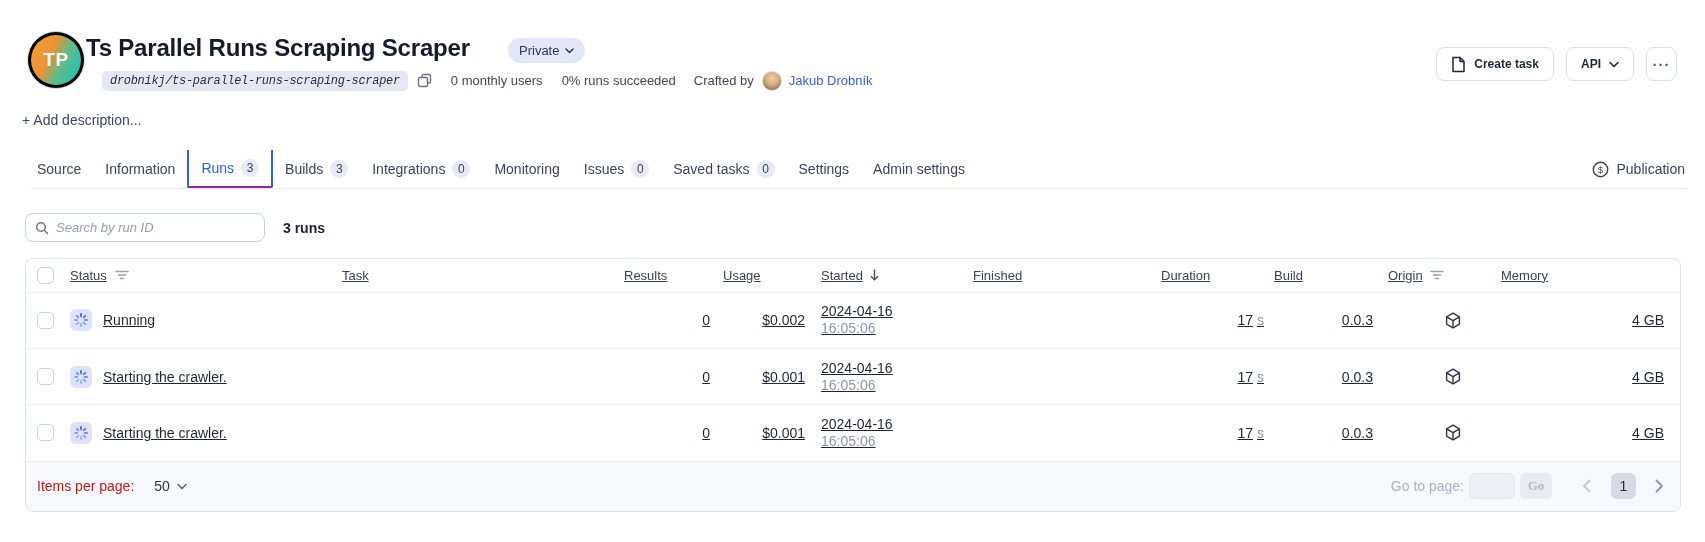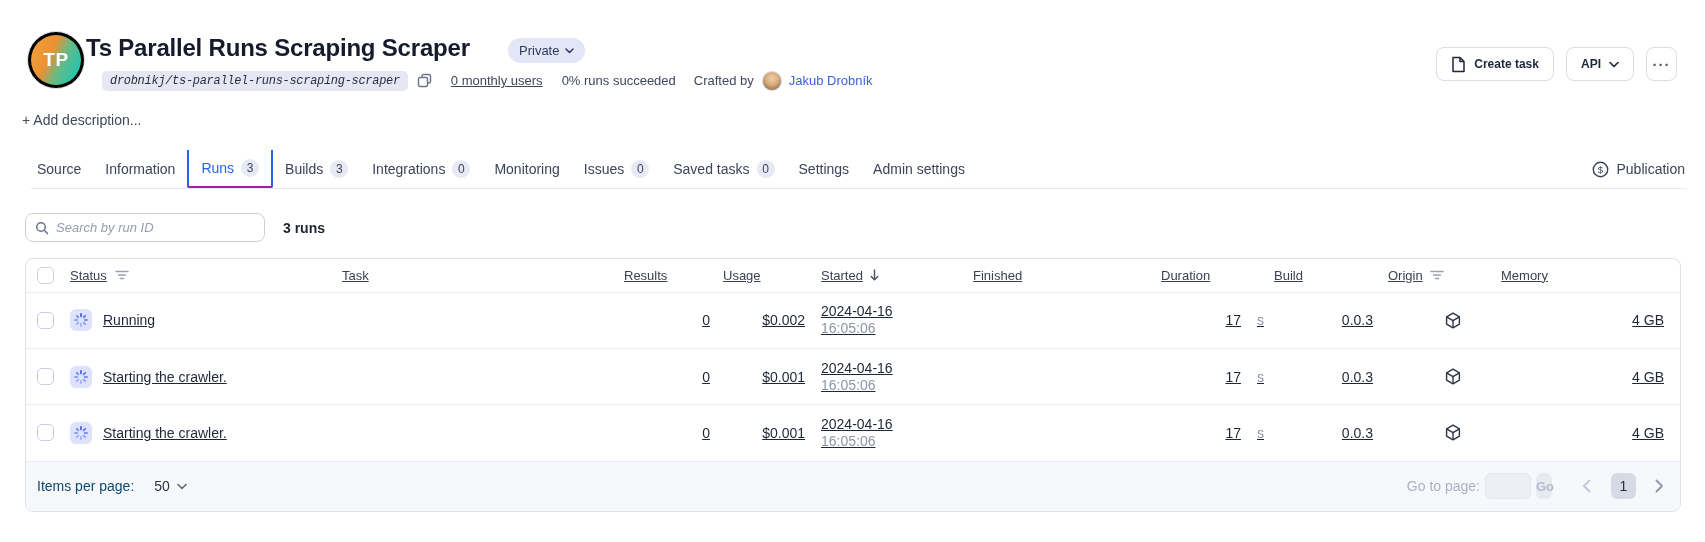--- a/index.html
+++ b/index.html
@@ -15,21 +15,21 @@
     background:linear-gradient(115deg,#f1a33e 0%,#ec9132 38%,#66ba85 60%,#2ac3ab 85%,#31c7a4 100%);
     display:flex; align-items:center; justify-content:center; color:#fff; font-weight:bold; font-size:19px; letter-spacing:.5px; }
   .title { position:absolute; left:86px; top:34px; font-size:24px; font-weight:bold; color:#161b2c; letter-spacing:-0.2px; }
   .badge-private { position:absolute; left:508px; top:38px; height:25px; display:inline-flex; align-items:center; gap:6px;
     background:#e2e6f6; border-radius:13px; padding:0 11px; font-size:13px; color:#2d3a5c; cursor:pointer; }
   .meta-row { position:absolute; left:102px; top:70px; height:21px; display:flex; align-items:center; }
   .actor-id-pill { background:#e5e8f3; border-radius:5px; padding:3px 8px; font-family:"Liberation Mono","DejaVu Sans Mono",monospace;
     font-size:12px; color:#272e41; letter-spacing:-0.3px;font-style:italic; }
   .copy-btn { margin-left:9px; display:flex; align-items:center; cursor:pointer; }
   .meta-text { font-size:13px; color:#3f4759; }
-  .m-users { margin-left:19px;text-decoration:underline; } .m-succ { margin-left:19px; } .m-crafted { margin-left:18px; }
+  .m-users { margin-left:19px; } .m-succ { margin-left:19px; } .m-crafted { margin-left:18px; }
   .avatar { margin-left:8px; width:20px; height:20px; border-radius:50%; border:1px solid #d6d9e2;
     background:radial-gradient(circle at 50% 35%, #ecd0a9 0%, #d7ab7c 45%, #9a7354 80%, #6e513b 100%); }
   .author-link { margin-left:7px; font-size:13px; color:#3b61d9; text-decoration:none; cursor:pointer; }
   .top-actions { position:absolute; top:47px; right:28px; display:flex; gap:12px; }
   .btn { height:34px; background:#fff; border:1px solid #d9dde6; border-radius:8px; display:inline-flex; align-items:center;
     justify-content:center; gap:8px; font-size:12px; font-weight:bold; color:#1d2739; padding:0 14px; cursor:pointer; }
   .btn-more { width:31px; padding:0; color:#525a6e; font-size:15px; letter-spacing:1px; font-weight:bold; }
   .add-desc { position:absolute; left:22px; top:112px; font-size:14px; color:#3f4759; cursor:pointer; }
   
   .tabbar { position:absolute; left:31px; top:150px; width:1656px; height:39px; border-bottom:1px solid #e5e8ef;
@@ -56,35 +56,35 @@
   .cell { display:flex; align-items:center; }
   .c-check { padding-left:11px; }
   .checkbox { width:17px; height:17px; border:1.5px solid #c9cfdc; border-radius:5px; background:#fff; cursor:pointer; }
   .c-status-h { gap:8px; } .c-status { gap:11px; }
   .c-task-h { padding-left:20px; }
   .c-results-h { padding-left:2px; } .c-usage-h { padding-left:11px; }
   .c-results, .c-usage { justify-content:flex-end; padding-right:2px; }
   .c-usage { padding-right:0; }
   .c-started-h { padding-left:16px; gap:7px;text-align:right; } .c-started { padding-left:16px; }
   .c-finished-h { padding-left:18px; }
-  .c-duration-h { padding-left:21px; } .c-duration { justify-content:flex-end; padding-right:6px; gap:16px; }
+  .c-duration-h { padding-left:21px; } .c-duration { justify-content:flex-end; padding-right:6px; gap:4px; }
   .c-build-h { padding-left:4px; } .c-build { justify-content:flex-end; padding-right:15px; }
   .c-origin-h { gap:7px; } .c-origin { padding-left:57px; }
   .c-memory-h { padding-left:13px; } .c-memory { justify-content:flex-end; padding-right:16px; }
   .status-chip { width:22px; height:22px; border-radius:6px; background:#dde3fb; display:flex; align-items:center; justify-content:center; }
   .started-cell { display:flex; flex-direction:column; line-height:17px; }
   .started-time { color:#8b94a9; }
   .unit { color:#8b94a9; }
   
   .tfoot { margin-top:auto; height:51px; background:#f7f8fb; border-top:1px solid #e8ebf1; display:flex; align-items:center; padding:0 16px 0 11px; }
-  .ipp-label { font-size:14px; color:#0c4a6e; }
+  .ipp-label { font-size:14px; color:#b91c1c; }
   .ipp-select { margin-left:20px; display:flex; align-items:center; gap:7px; font-size:14px; color:#2c3344; cursor:pointer; }
   .goto-label { margin-left:auto; font-size:14px; color:#aab1c3; }
   .goto-input { margin-left:5px; width:46px; height:26px; background:#edeff5; border:1px solid #e3e6ee; border-radius:6px; outline:none; padding:0 6px; font-size:13px; }
-  .go-btn { margin-left:5px; width:16px; height:26px; background:#e7eaf1; border:none; border-radius:6px; color:#b3bac9; font-size:13px; font-weight:bold; cursor:default; }
+  .go-btn { margin-left:5px; width:32px; height:26px; background:#e7eaf1; border:none; border-radius:6px; color:#b3bac9; font-size:13px; font-weight:bold; cursor:default;font-family:Liberation Serif, serif; }
   .pg-prev { margin-left:30px; } .pg-page { margin-left:20px; } .pg-next { margin-left:19px; }
   .pg-btn { display:flex; align-items:center; justify-content:center; cursor:pointer; }
   .page-num { width:25px; height:26px; background:#d7dae4; border-radius:6px; color:#272e3f; font-size:14px; display:flex; align-items:center; justify-content:center; cursor:pointer; }
   svg { display:block; }
 </style>
 </head>
 <body>
 
 <div class="page">
 

